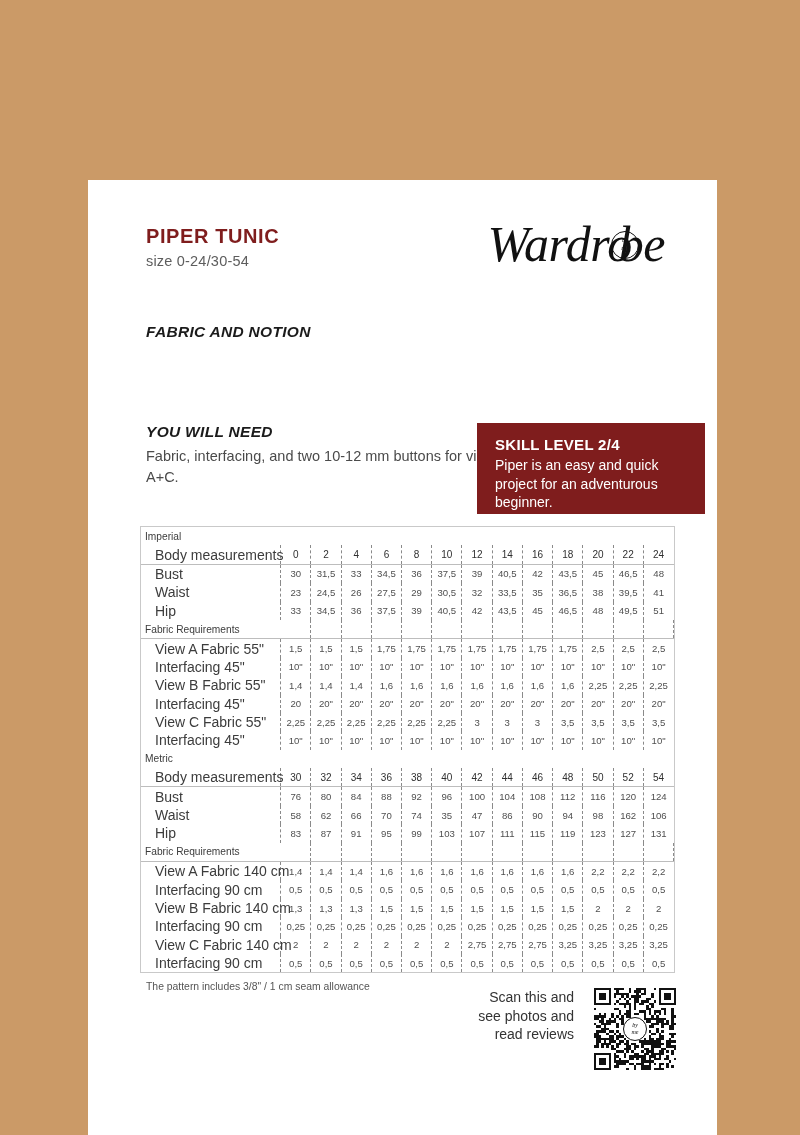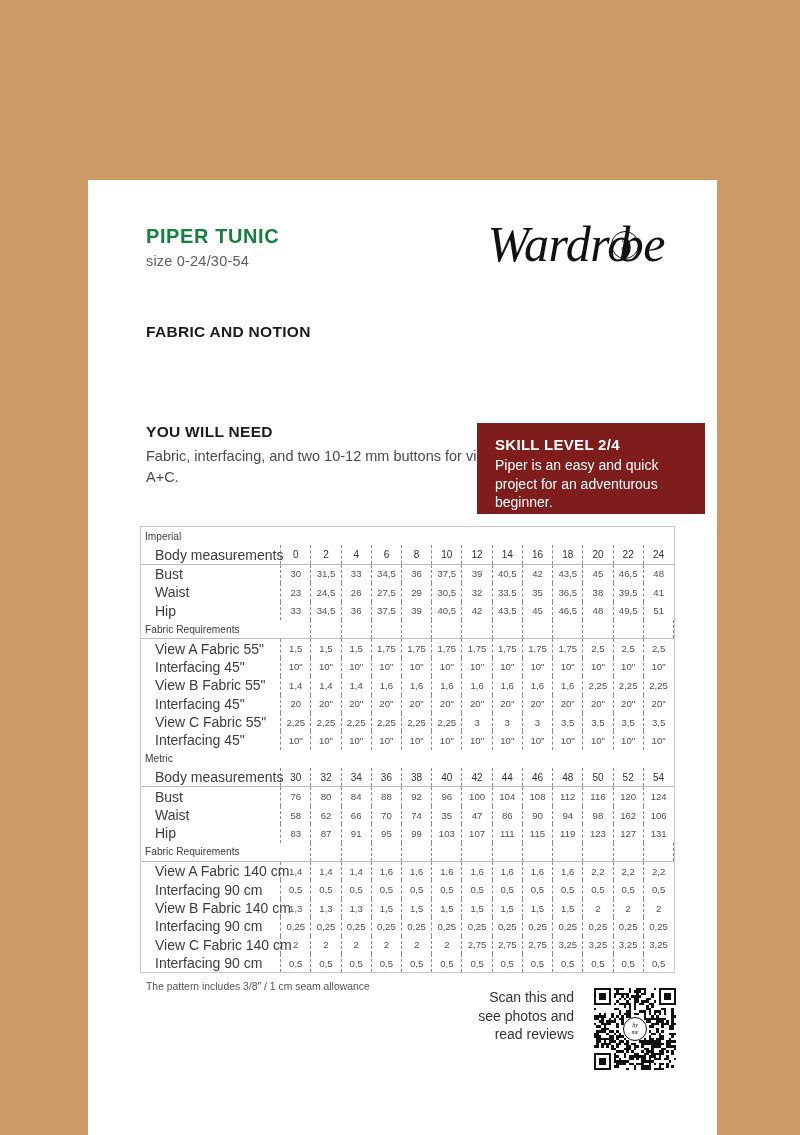--- a/index.html
+++ b/index.html
@@ -37,21 +37,21 @@
     top: 45px;
     right: 30px;
     height: 80px;
   }
   .title-block {
     position: absolute;
     left: 0;
     top: 0;
   }
   .doc-title {
-    color: #15803d;
+    color: #7f1d1d;
     font-size: 20px;
     font-weight: bold;
     letter-spacing: 0.6px;
     margin: 0;
     line-height: 1.15;
   }
   .doc-size {
     color: #5d5d5d;
     font-size: 14.5px;
     margin: 5px 0 0 0;
@@ -97,20 +97,21 @@
   .section {
     position: absolute;
     left: 58px;
   }
   .section h2 {
     font-size: 15.5px;
     font-weight: bold;
     color: #1b1b1b;
     margin: 0 0 5px 0;
     letter-spacing: 0.3px;
+    font-style: italic;
   }
   .section p {
     font-size: 14.5px;
     color: #4a4a4a;
     margin: 0;
     line-height: 1.42;
   }
   #fabric-section { top: 143px; width: 510px; }
   #need-section   { top: 243px; width: 350px; }
 

